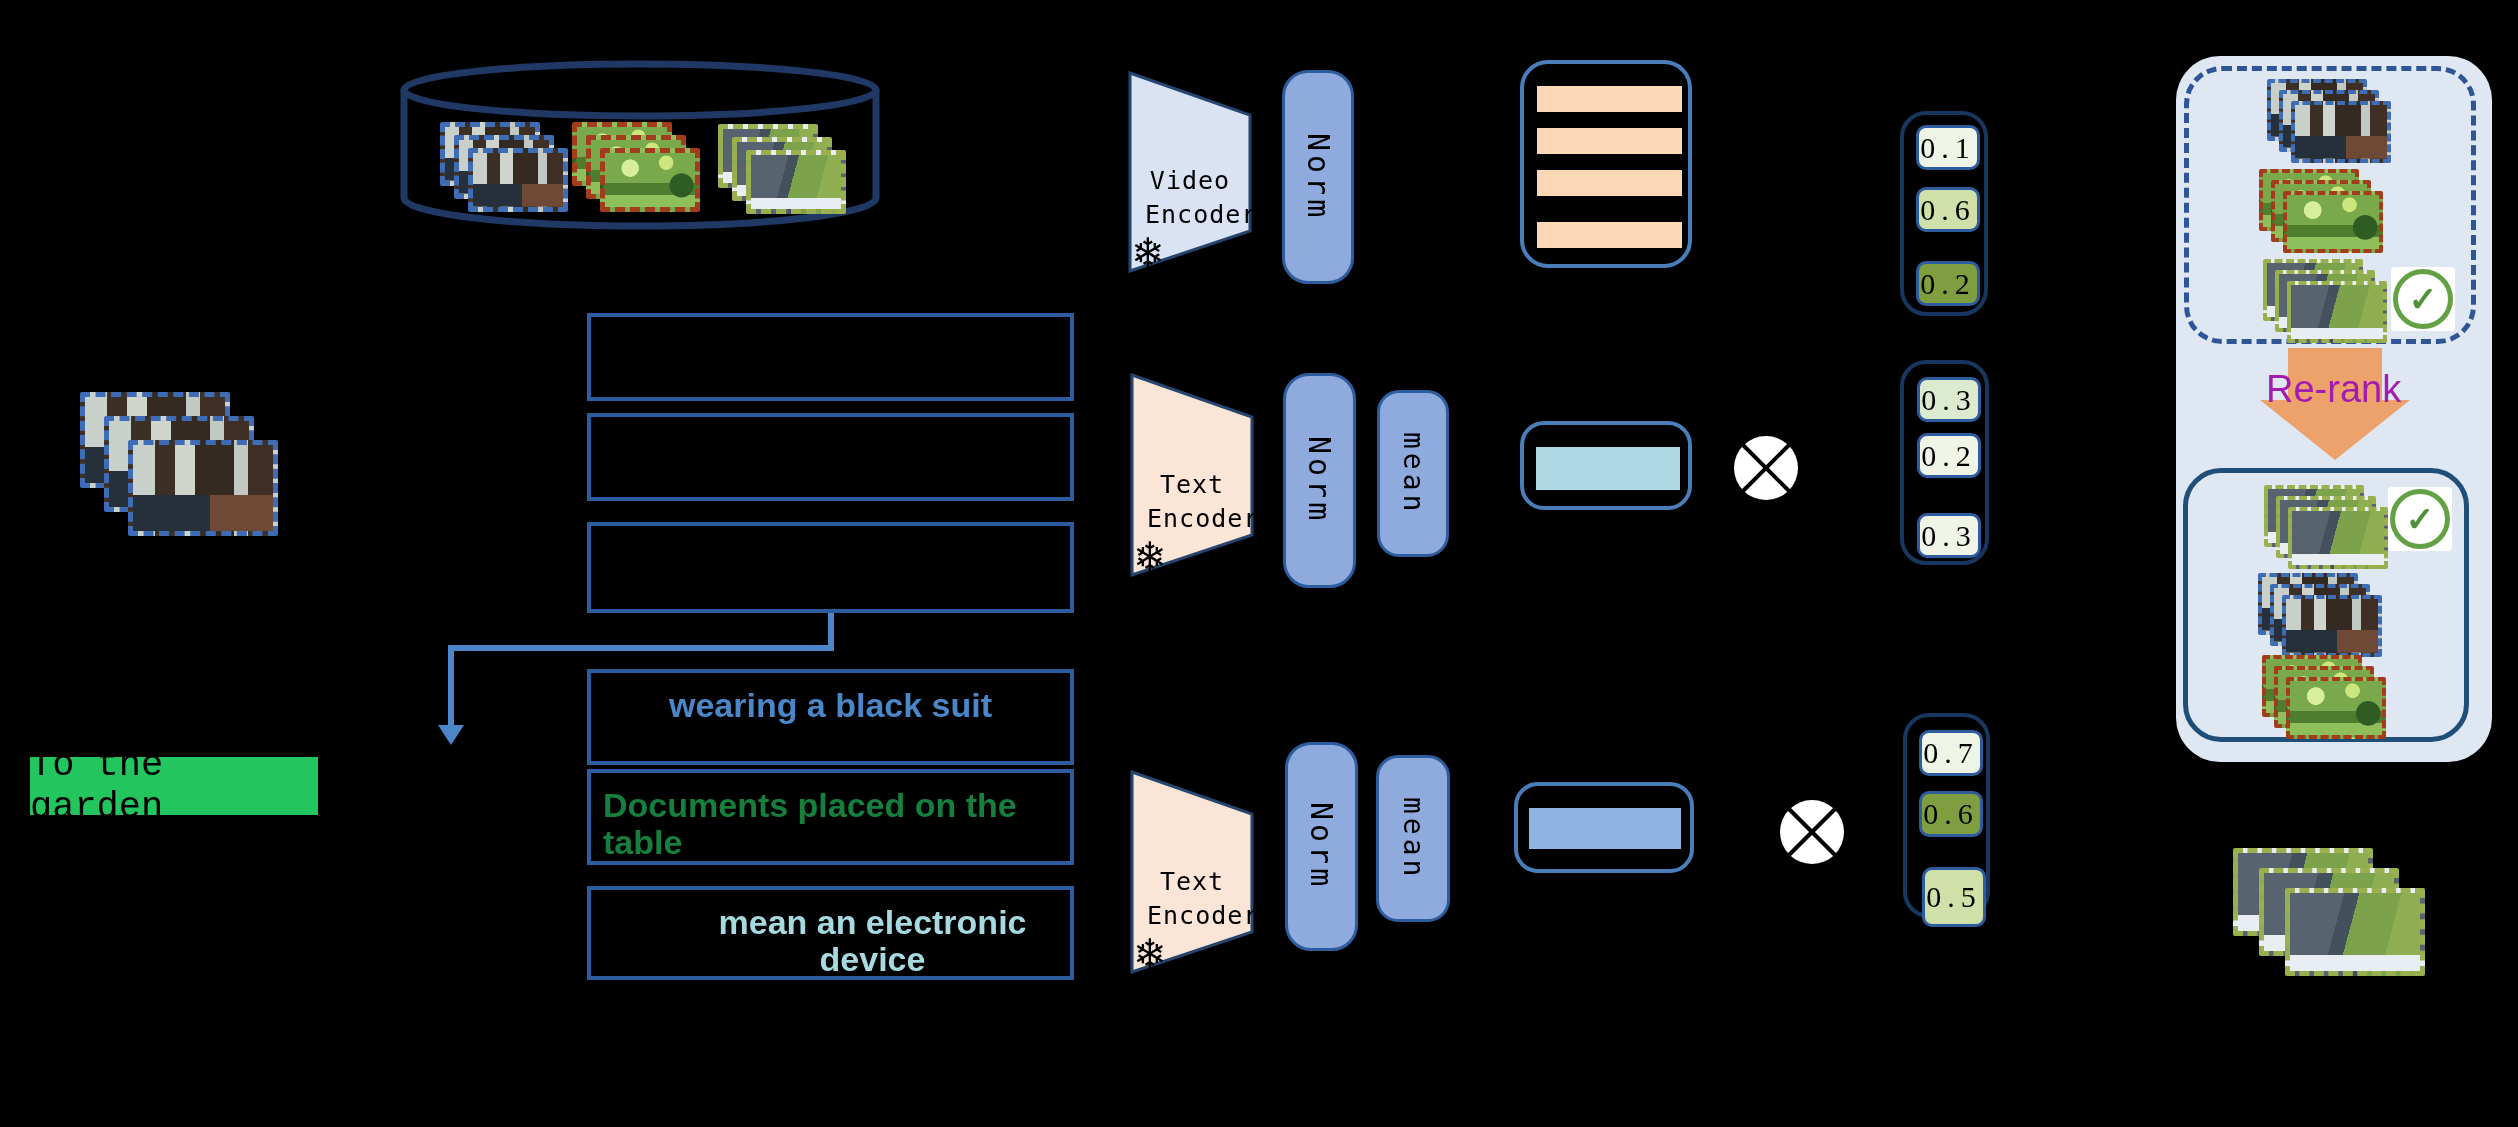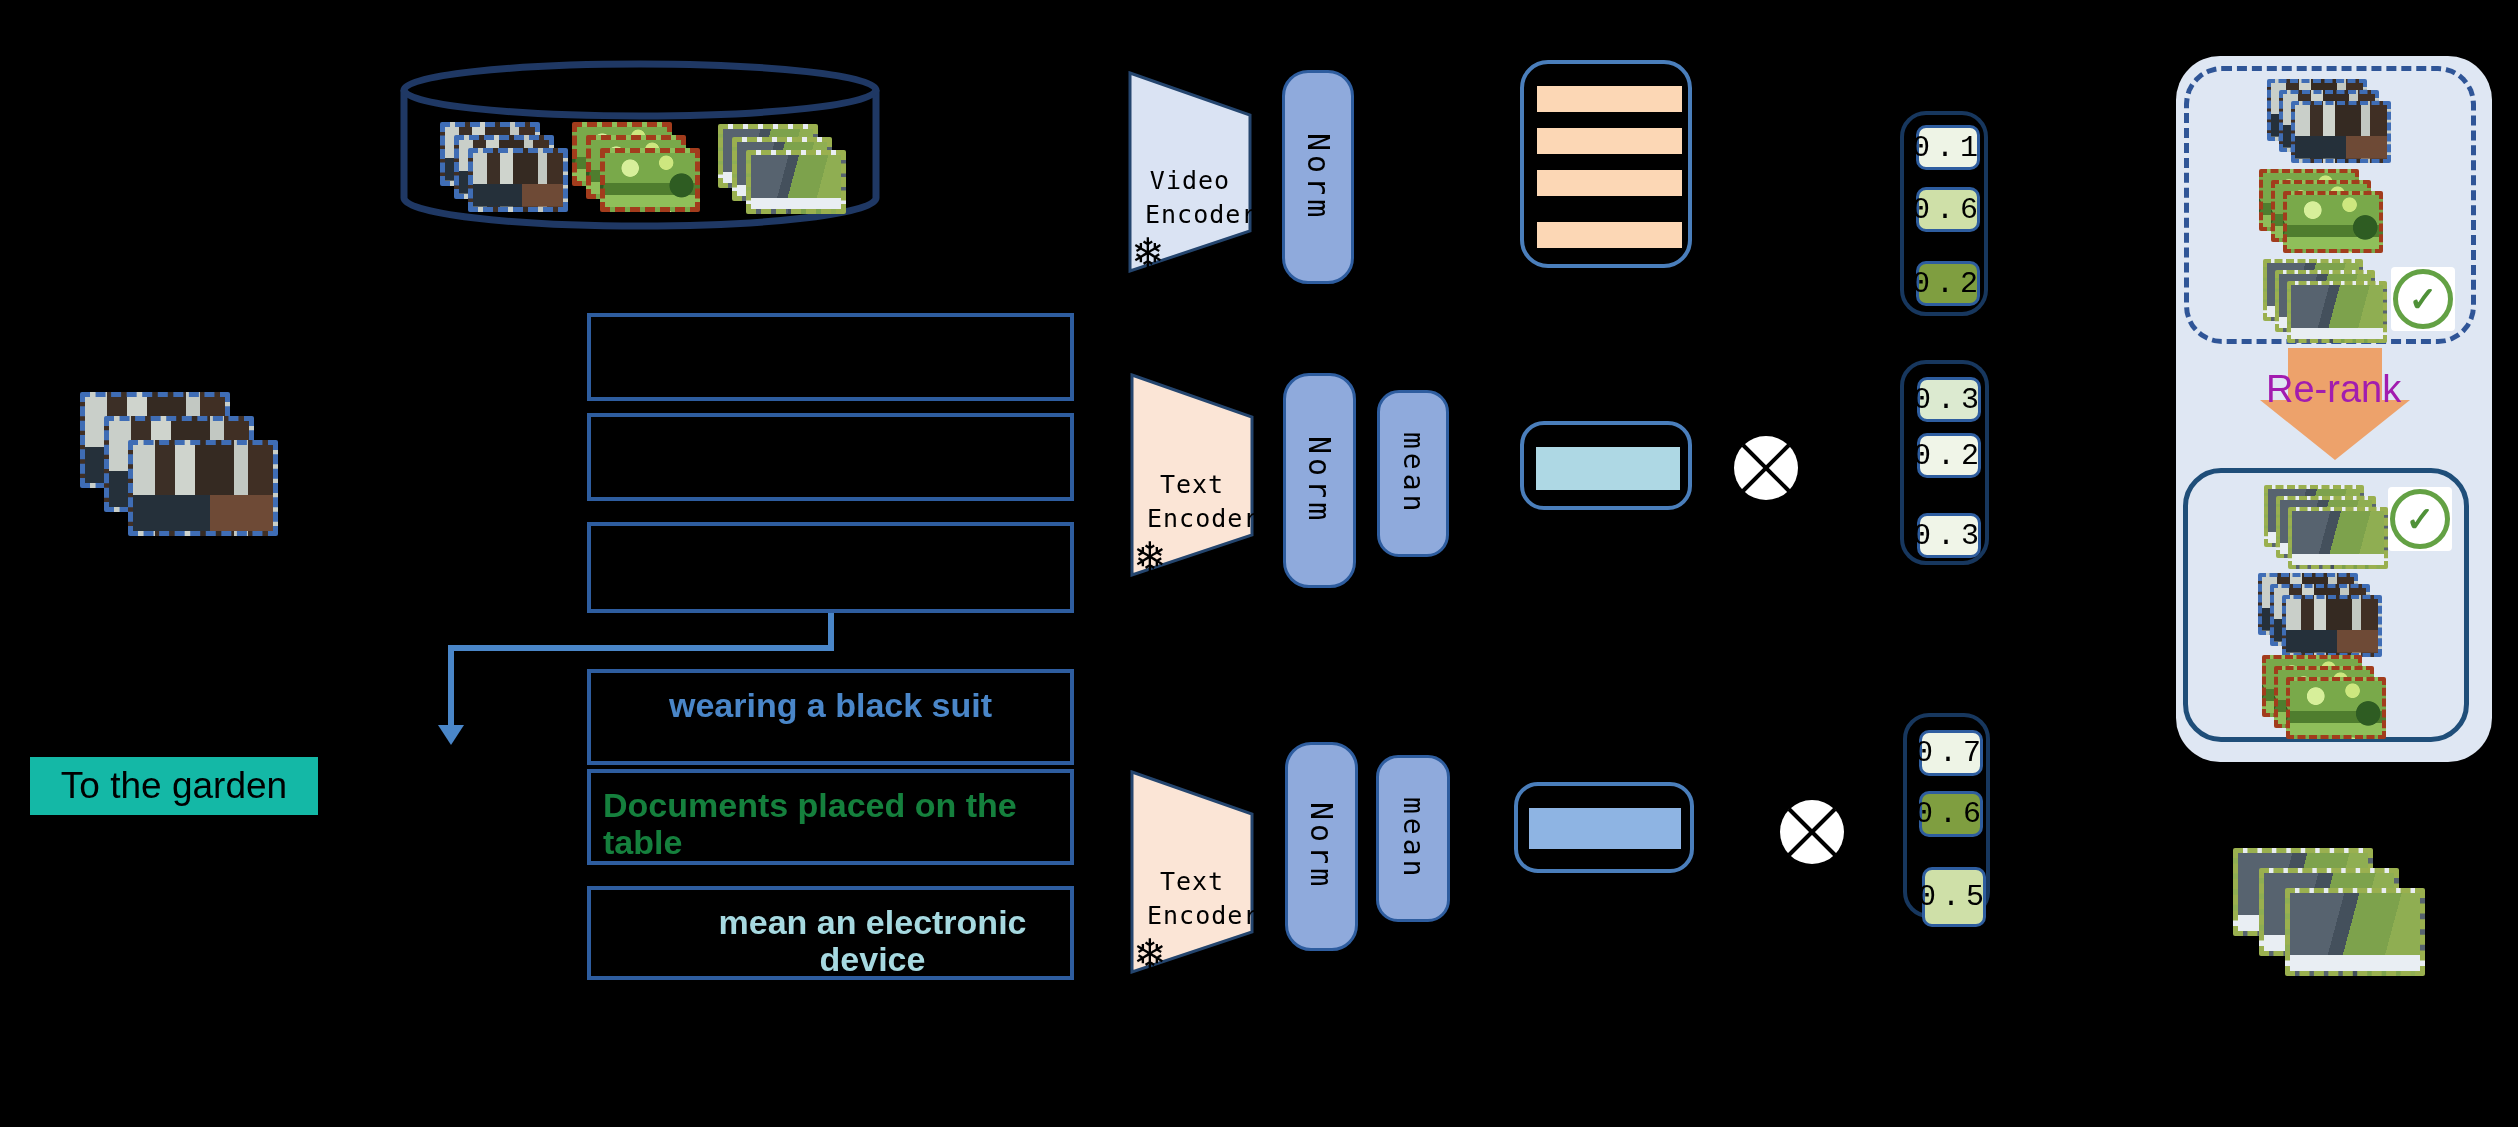--- a/index.html
+++ b/index.html
@@ -31,21 +31,21 @@
   .caption-text{font-weight:bold;font-size:34px;line-height:1.1;}
   .pill{position:absolute;background:#8faadc;border:3px solid #2e5d9f;border-radius:26px;
         display:flex;align-items:center;justify-content:center;box-sizing:border-box;}
   .vtext{writing-mode:vertical-rl;color:#000;font-family:"DejaVu Sans Mono",monospace;
          font-size:30px;letter-spacing:4px;}
   .embed-box{position:absolute;border:4px solid #4a7ebb;border-radius:28px;box-sizing:border-box;}
   .embed-bar{position:absolute;}
   .score-col{position:absolute;border:4px solid #17375e;border-radius:26px;box-sizing:border-box;}
   .score-box{position:absolute;border:3px solid #2e5d9f;border-radius:10px;box-sizing:border-box;
              display:flex;align-items:center;justify-content:center;
-             font-family:Liberation Mono, monospace;font-size:30px;color:#000;letter-spacing:6px;}
+             font-family:Liberation Serif, serif;font-size:30px;color:#000;letter-spacing:6px;}
   .score-light{background:#eef4e6;}
   .score-pale{background:#f0f5e8;}
   .score-midlight{background:#dcead0;}
   .score-mid{background:#cfe0a8;}
   .score-dark{background:#7f9e40;}
 
   
   .encoder{position:absolute;}
   .encoder-label{position:absolute;left:0;top:0;width:100%;height:100%;
       display:flex;flex-direction:column;align-items:center;justify-content:flex-end;
@@ -62,22 +62,22 @@
   
   .panel{position:absolute;background:#dfe7f3;border-radius:44px;}
   .dashed-box{position:absolute;border:5px dashed #2f5597;border-radius:38px;box-sizing:border-box;}
   .solid-box{position:absolute;border:5px solid #1f4e79;border-radius:38px;box-sizing:border-box;}
   .check{position:absolute;background:#fff;border-radius:4px;display:flex;align-items:center;justify-content:center;}
   .check-circle{width:78%;height:78%;border:5px solid #63a144;border-radius:50%;
       display:flex;align-items:center;justify-content:center;
       color:#4f9138;font-weight:bold;font-size:34px;}
   .rerank-label{position:absolute;color:#a21caf;font-size:38px;}
 
-  .query-box{position:absolute;background:#14b8a6;color:#000;display:flex;align-items:center;
-      justify-content:center;font-size:37px;}
+  .query-box{position:absolute;background:#22c55e;color:#000;display:flex;align-items:center;
+      justify-content:center;font-size:37px;font-family:Liberation Mono, monospace;}
 </style>
 </head>
 <body>
 
 <div id="canvas">
 
   <svg class="abs" style="left:398px;top:60px;" width="484" height="172" viewBox="0 0 484 172">
     <path d="M6 30 V138 A236 28 0 0 0 478 138 V30" fill="none" stroke="#1f3864" stroke-width="7"></path>
     <ellipse cx="242" cy="30" rx="236" ry="26" fill="none" stroke="#1f3864" stroke-width="7"></ellipse>
   </svg>

